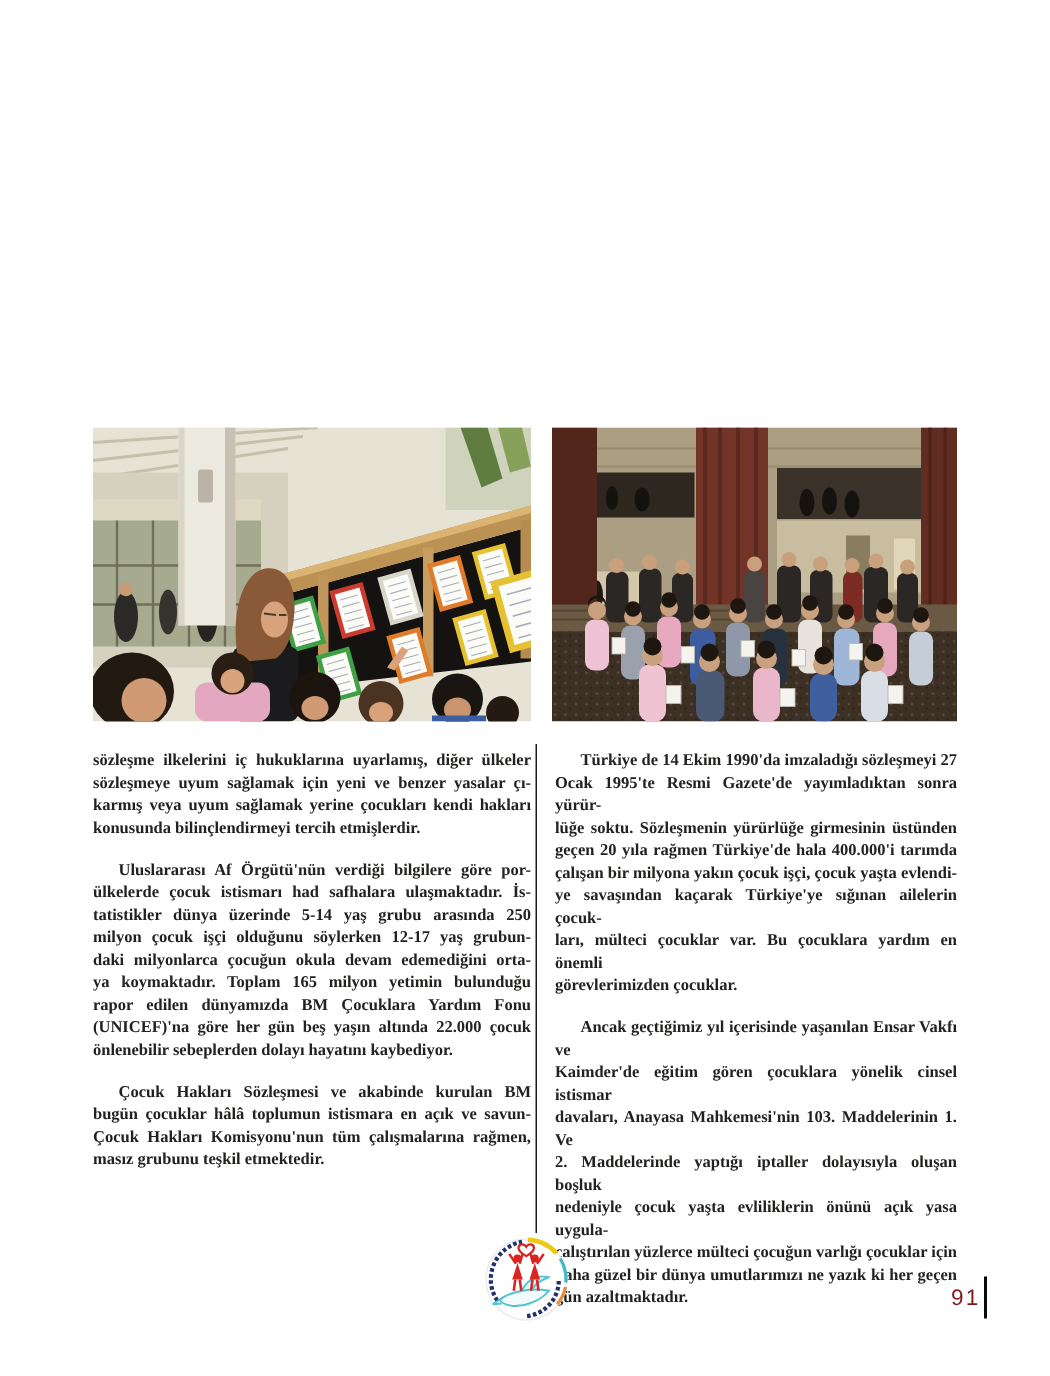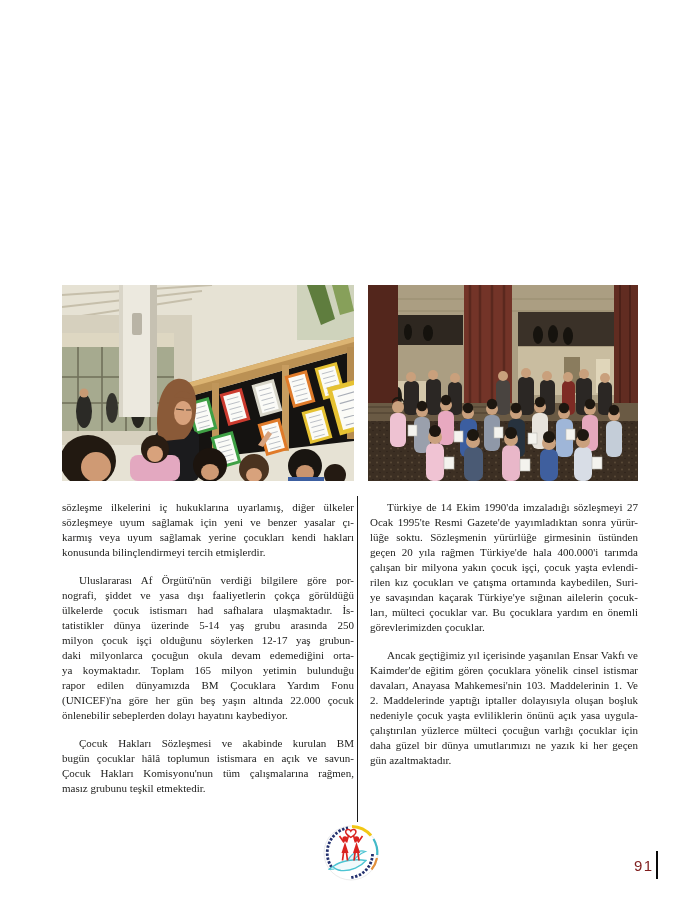--- a/index.html
+++ b/index.html
@@ -8,21 +8,21 @@
     font-family:"Liberation Serif", serif;color:#1e1e1e;overflow:hidden;
   }
   .photo{position:absolute;display:block;}
   .photo-left{left:62px;top:285px;}
   .photo-right{left:368px;top:285px;}
   .column{position:absolute;top:500px;font-size:11px;line-height:15px;color:#222220;}
   .column-left{left:62px;width:292px;}
   .column-right{left:370px;width:268px;}
   .para{margin:0;}
   .para + .para{margin-top:13px;}
-  .line{display:block;text-align:justify;text-align-last:justify;white-space:normal;}
+  .line{display:block;text-align:justify;text-align-last:justify;white-space:normal;font-weight:bold;}
   .para .line:last-child{text-align-last:left;}
   .para.indent .line:first-child{text-indent:17px;}
   .col-divider{position:absolute;left:357px;top:496px;width:1px;height:326px;background:#1c1c1c;}
   .logo{position:absolute;left:320px;top:822px;}
   .pagenum-wrap{
     position:absolute;left:634px;top:850px;height:30px;display:flex;align-items:center;
     font-family:Liberation Sans, sans-serif;font-size:15px;letter-spacing:1.5px;color:#7f1d1d;
   }
   .pagebar{display:inline-block;width:2.5px;height:28px;background:#0a0a0a;margin-left:2px;}
 </style>
@@ -236,21 +236,20 @@
 
   <div class="column column-left">
     <p class="para">
       <span class="line">sözleşme ilkelerini iç hukuklarına uyarlamış, diğer ülkeler</span>
       <span class="line">sözleşmeye uyum sağlamak için yeni ve benzer yasalar çı-</span>
       <span class="line">karmış veya uyum sağlamak yerine çocukları kendi hakları</span>
       <span class="line">konusunda bilinçlendirmeyi tercih etmişlerdir.</span>
     </p>
     <p class="para indent">
       <span class="line">Uluslararası Af Örgütü'nün verdiği bilgilere göre por-</span>
-      <span class="line">nografi, şiddet ve yasa dışı faaliyetlerin çokça görüldüğü</span>
       <span class="line">ülkelerde çocuk istismarı had safhalara ulaşmaktadır. İs-</span>
       <span class="line">tatistikler dünya üzerinde 5-14 yaş grubu arasında 250</span>
       <span class="line">milyon çocuk işçi olduğunu söylerken 12-17 yaş grubun-</span>
       <span class="line">daki milyonlarca çocuğun okula devam edemediğini orta-</span>
       <span class="line">ya koymaktadır. Toplam 165 milyon yetimin bulunduğu</span>
       <span class="line">rapor edilen dünyamızda BM Çocuklara Yardım Fonu</span>
       <span class="line">(UNICEF)'na göre her gün beş yaşın altında 22.000 çocuk</span>
       <span class="line">önlenebilir sebeplerden dolayı hayatını kaybediyor.</span>
     </p>
     <p class="para indent">
@@ -261,21 +260,20 @@
     </p>
   </div>
 
   <div class="column column-right">
     <p class="para indent">
       <span class="line">Türkiye de 14 Ekim 1990'da imzaladığı sözleşmeyi 27</span>
       <span class="line">Ocak 1995'te Resmi Gazete'de yayımladıktan sonra yürür-</span>
       <span class="line">lüğe soktu. Sözleşmenin yürürlüğe girmesinin üstünden</span>
       <span class="line">geçen 20 yıla rağmen Türkiye'de hala 400.000'i tarımda</span>
       <span class="line">çalışan bir milyona yakın çocuk işçi, çocuk yaşta evlendi-</span>
-      <span class="line">rilen kız çocukları ve çatışma ortamında kaybedilen, Suri-</span>
       <span class="line">ye savaşından kaçarak Türkiye'ye sığınan ailelerin çocuk-</span>
       <span class="line">ları, mülteci çocuklar var. Bu çocuklara yardım en önemli</span>
       <span class="line">görevlerimizden çocuklar.</span>
     </p>
     <p class="para indent">
       <span class="line">Ancak geçtiğimiz yıl içerisinde yaşanılan Ensar Vakfı ve</span>
       <span class="line">Kaimder'de eğitim gören çocuklara yönelik cinsel istismar</span>
       <span class="line">davaları, Anayasa Mahkemesi'nin 103. Maddelerinin 1. Ve</span>
       <span class="line">2. Maddelerinde yaptığı iptaller dolayısıyla oluşan boşluk</span>
       <span class="line">nedeniyle çocuk yaşta evliliklerin önünü açık yasa uygula-</span>

